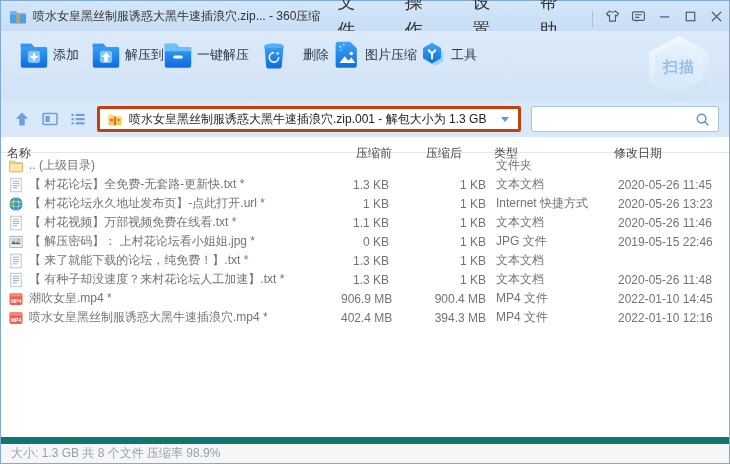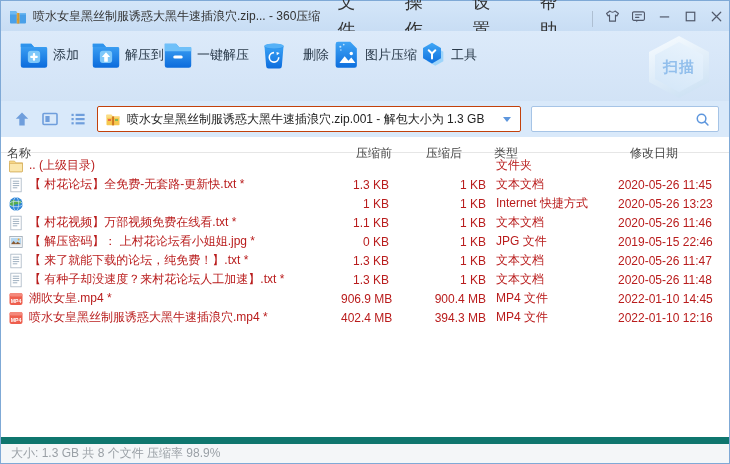--- a/index.html
+++ b/index.html
@@ -28,39 +28,39 @@
   .tool.wide { width:86px; }
   .scan-badge { margin-left:auto; margin-right:8px; width:60px; height:62px; position:relative; }
   .scan-hex { position:absolute; inset:0; clip-path:polygon(50% 0,100% 26%,100% 74%,50% 100%,0 74%,0 26%); background:linear-gradient(160deg,#f8fcff,#c9dff3); }
   .scan-hex-inner { position:absolute; inset:6px; clip-path:polygon(50% 0,100% 26%,100% 74%,50% 100%,0 74%,0 26%); background:linear-gradient(200deg,#eaf4fd,#d3e6f8); }
   .scan-text { position:absolute; inset:0; display:flex; align-items:center; justify-content:center; font-size:15px; font-weight:bold; color:#92bfec; letter-spacing:1px; }
 
   
   .addressbar { height:36px; flex:none; background:#d9e9fa; display:flex; align-items:center; padding:0 10px 0 12px; gap:10px; }
   .nav-ico { width:18px; height:18px; flex:none; }
   .nav-ico svg { width:18px; height:18px; display:block; }
-  .combo { flex:1; height:26px; background:#fff; border:1px solid #c2410c; border-radius:2px; display:flex; align-items:center; padding:0 7px; gap:6px; min-width:0; }
+  .combo { flex:1; height:26px; background:#fff; border:3px solid #c2410c; border-radius:2px; display:flex; align-items:center; padding:0 7px; gap:6px; min-width:0; }
   .combo .fico { width:16px; height:16px; flex:none; }
   .combo .fico svg { width:16px; height:16px; display:block; }
   .combo-text { font-size:12px; color:#222; white-space:nowrap; overflow:hidden; flex:1; }
   .combo .drop { width:12px; height:12px; flex:none; }
   .combo .drop svg { width:12px; height:12px; display:block; }
   .search { width:188px; height:26px; flex:none; background:#fff; border:1px solid #a6c4e6; border-radius:2px; display:flex; align-items:center; padding:0 8px; gap:6px; }
   .search input { flex:1; min-width:0; border:none; outline:none; font-size:12px; font-family:"Liberation Sans",sans-serif; color:#333; background:transparent; }
   .search .sico { width:15px; height:15px; flex:none; }
   .search .sico svg { width:15px; height:15px; display:block; }
 
   
   .colheader { height:16px; flex:none; background:#fff; border-bottom:1px solid #e6e6e6; position:relative; }
   .hcol { position:absolute; top:0; line-height:32px; font-size:12px; color:#454545; white-space:nowrap; }
-  .hcol0 { left:6px; } .hcol1 { left:355px; } .hcol2 { left:425px; } .hcol3 { left:493px; } .hcol4 { left:613px;margin-left:16px; }
+  .hcol0 { left:6px; } .hcol1 { left:355px; } .hcol2 { left:425px; } .hcol3 { left:493px; } .hcol4 { left:613px; }
 
   
   .list { flex:1; background:#fff; overflow:hidden; padding-top:3px; }
-  .frow { height:19px; display:grid; grid-template-columns:340px 48px 97px 130px auto; align-items:center; font-size:12px; color:#b91c1c; }
+  .frow { height:19px; display:grid; grid-template-columns:340px 48px 97px 130px auto; align-items:center; font-size:12px; color:#737373; }
   .cell-name { display:flex; align-items:center; gap:5px; padding-left:7px; white-space:nowrap; overflow:hidden; }
   .cell-name .fico { width:16px; height:16px; flex:none; }
   .cell-name .fico svg { width:16px; height:16px; display:block; }
   .cell-pre, .cell-post { text-align:right; white-space:nowrap; }
   .cell-type { padding-left:10px; white-space:nowrap; }
   .cell-date { padding-left:2px; white-space:nowrap; }
 
   
   .statusbar { height:26px; flex:none; background:#f4f6f8; border-top:7px solid #0f766e; display:flex; align-items:center; padding:0 10px; font-size:12px; color:#9aa0a6; }
 </style>
@@ -331,20 +331,21 @@
       <div class="frow">
         <div class="cell-name">
           <span class="fico">
             <svg viewBox="0 0 16 16">
               <circle cx="8" cy="8" r="6.7" fill="#2f85d8"></circle>
               <path d="M2.4 5.6q2.5-3 4.3-1.3t3.5.6q1.9-.8 3.3.5-1 3.5-3.7 2.9T6 9.6q-2.3 1-3.9-.7-.4-2 .3-3.3z" fill="#58ad4f"></path>
               <ellipse cx="8" cy="8" rx="6.7" ry="2.7" fill="none" stroke="#cfe6f8" stroke-width=".7"></ellipse>
               <ellipse cx="8" cy="8" rx="2.7" ry="6.7" fill="none" stroke="#cfe6f8" stroke-width=".7"></ellipse>
             </svg>
           </span>
+          <span>【 村花论坛永久地址发布页】-点此打开.url *</span>
         </div>
         <div class="cell-pre">1 KB</div>
         <div class="cell-post">1 KB</div>
         <div class="cell-type">Internet 快捷方式</div>
         <div class="cell-date">2020-05-26 13:23</div>
       </div>
       <div class="frow">
         <div class="cell-name">
           <span class="fico">
             <svg viewBox="0 0 16 16">
@@ -387,21 +388,20 @@
               <g stroke="#9fb0c0" stroke-width="1">
                 <path d="M4.8 4.2h6.4M4.8 6.4h6.4M4.8 8.6h6.4M4.8 10.8h4.5"></path>
               </g>
             </svg>
           </span>
           <span>【 来了就能下载的论坛，纯免费！】.txt *</span>
         </div>
         <div class="cell-pre">1.3 KB</div>
         <div class="cell-post">1 KB</div>
         <div class="cell-type">文本文档</div>
-        <div class="cell-date">2020-05-26 11:47</div>
       </div>
       <div class="frow">
         <div class="cell-name">
           <span class="fico">
             <svg viewBox="0 0 16 16">
               <rect x="2.8" y="1.2" width="10.4" height="13.6" fill="#fff" stroke="#a8b6c4" stroke-width=".8"></rect>
               <g stroke="#9fb0c0" stroke-width="1">
                 <path d="M4.8 4.2h6.4M4.8 6.4h6.4M4.8 8.6h6.4M4.8 10.8h4.5"></path>
               </g>
             </svg>

